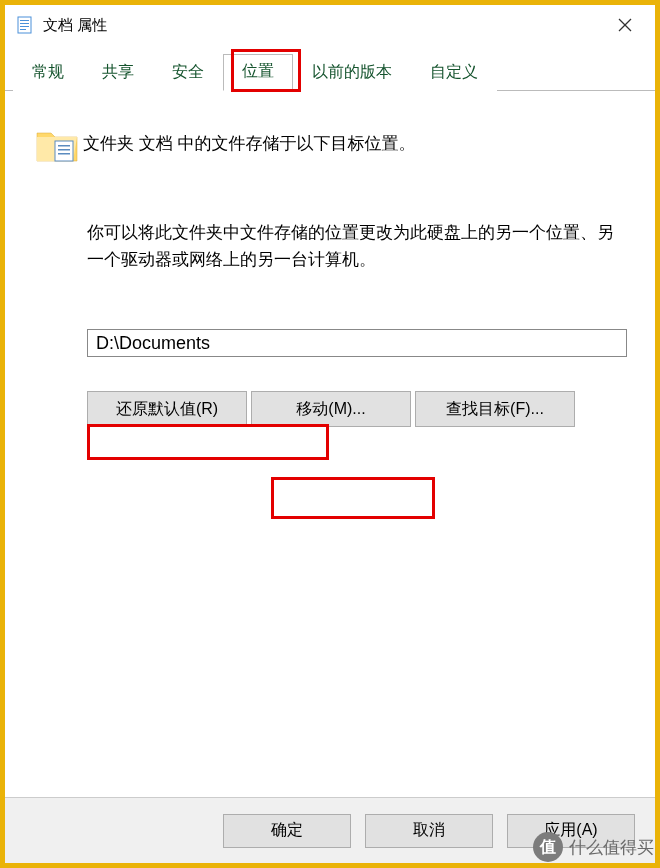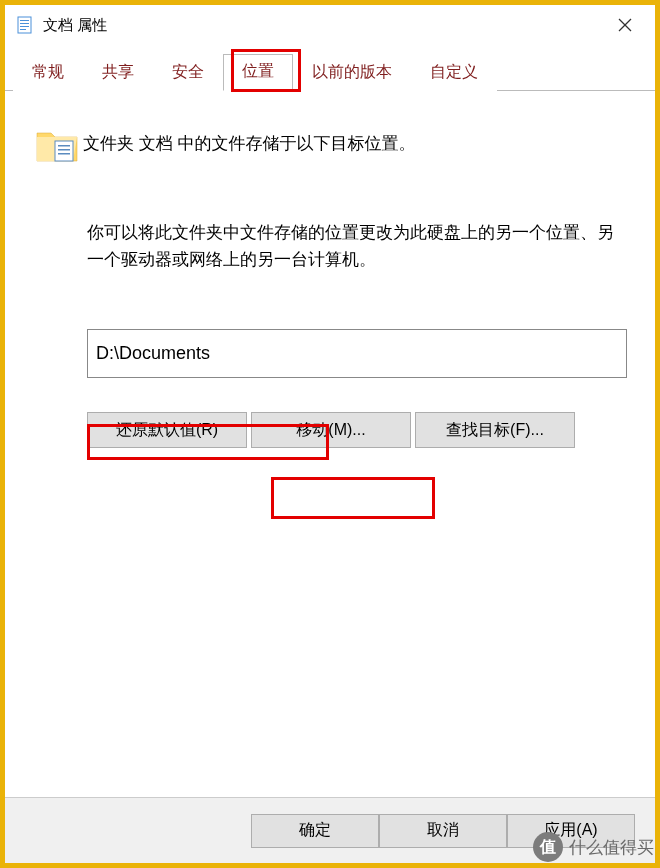--- a/index.html
+++ b/index.html
@@ -37,21 +37,21 @@
     .tabs {
       display: flex;
       align-items: flex-end;
       padding: 8px 8px 0 8px;
       border-bottom: 1px solid #bbb;
       gap: 0;
     }
     .tab {
       padding: 6px 18px 8px 18px;
       font-size: 16px;
-      color: #7f1d1d;
+      color: #14532d;
       cursor: pointer;
       border: 1px solid transparent;
       border-bottom: none;
       position: relative;
       top: 1px;
       background: #fff;
     }
     .tab.active {
       border: 1px solid #bbb;
       border-bottom: 1px solid #fff;
@@ -63,21 +63,21 @@
       padding: 30px 28px 20px 28px;
       position: relative;
     }
     .row1 { display: flex; align-items: flex-start; gap: 2px; margin-bottom: 50px; }
     .folder-icon { width: 48px; height: 48px; flex-shrink: 0; }
     .desc1 { font-size: 17px; color: #000; padding-top: 10px; line-height: 1.5; }
     .desc2 { font-size: 17px; color: #000; line-height: 1.6; margin: 0 0 56px 54px; }
     .path-row { margin: 0 0 34px 54px; display: flex; }
     .path-input {
       flex: 1;
-      height: 49px;
+      height: 28px;
       border: 1px solid #888;
       padding: 0 8px;
       font-size: 18px;
       font-family: inherit;
       outline: none;
     }
     .btn-row { margin-left: 54px; display: flex; gap: 4px; }
     .btn {
       width: 160px;
       height: 36px;
@@ -88,21 +88,21 @@
       cursor: pointer;
       position: relative;
     }
     .footer {
       height: 66px;
       border-top: 1px solid #ccc;
       background: #f0f0f0;
       display: flex;
       align-items: center;
       justify-content: flex-end;
-      gap: 0;
+      gap: 14px;
       padding: 0 20px;
       position: relative;
     }
     .footer .btn { width: 128px; height: 34px; font-size: 16px; }
     .watermark {
       position: absolute;
       right: 6px;
       bottom: 6px;
       display: flex;
       align-items: center;

